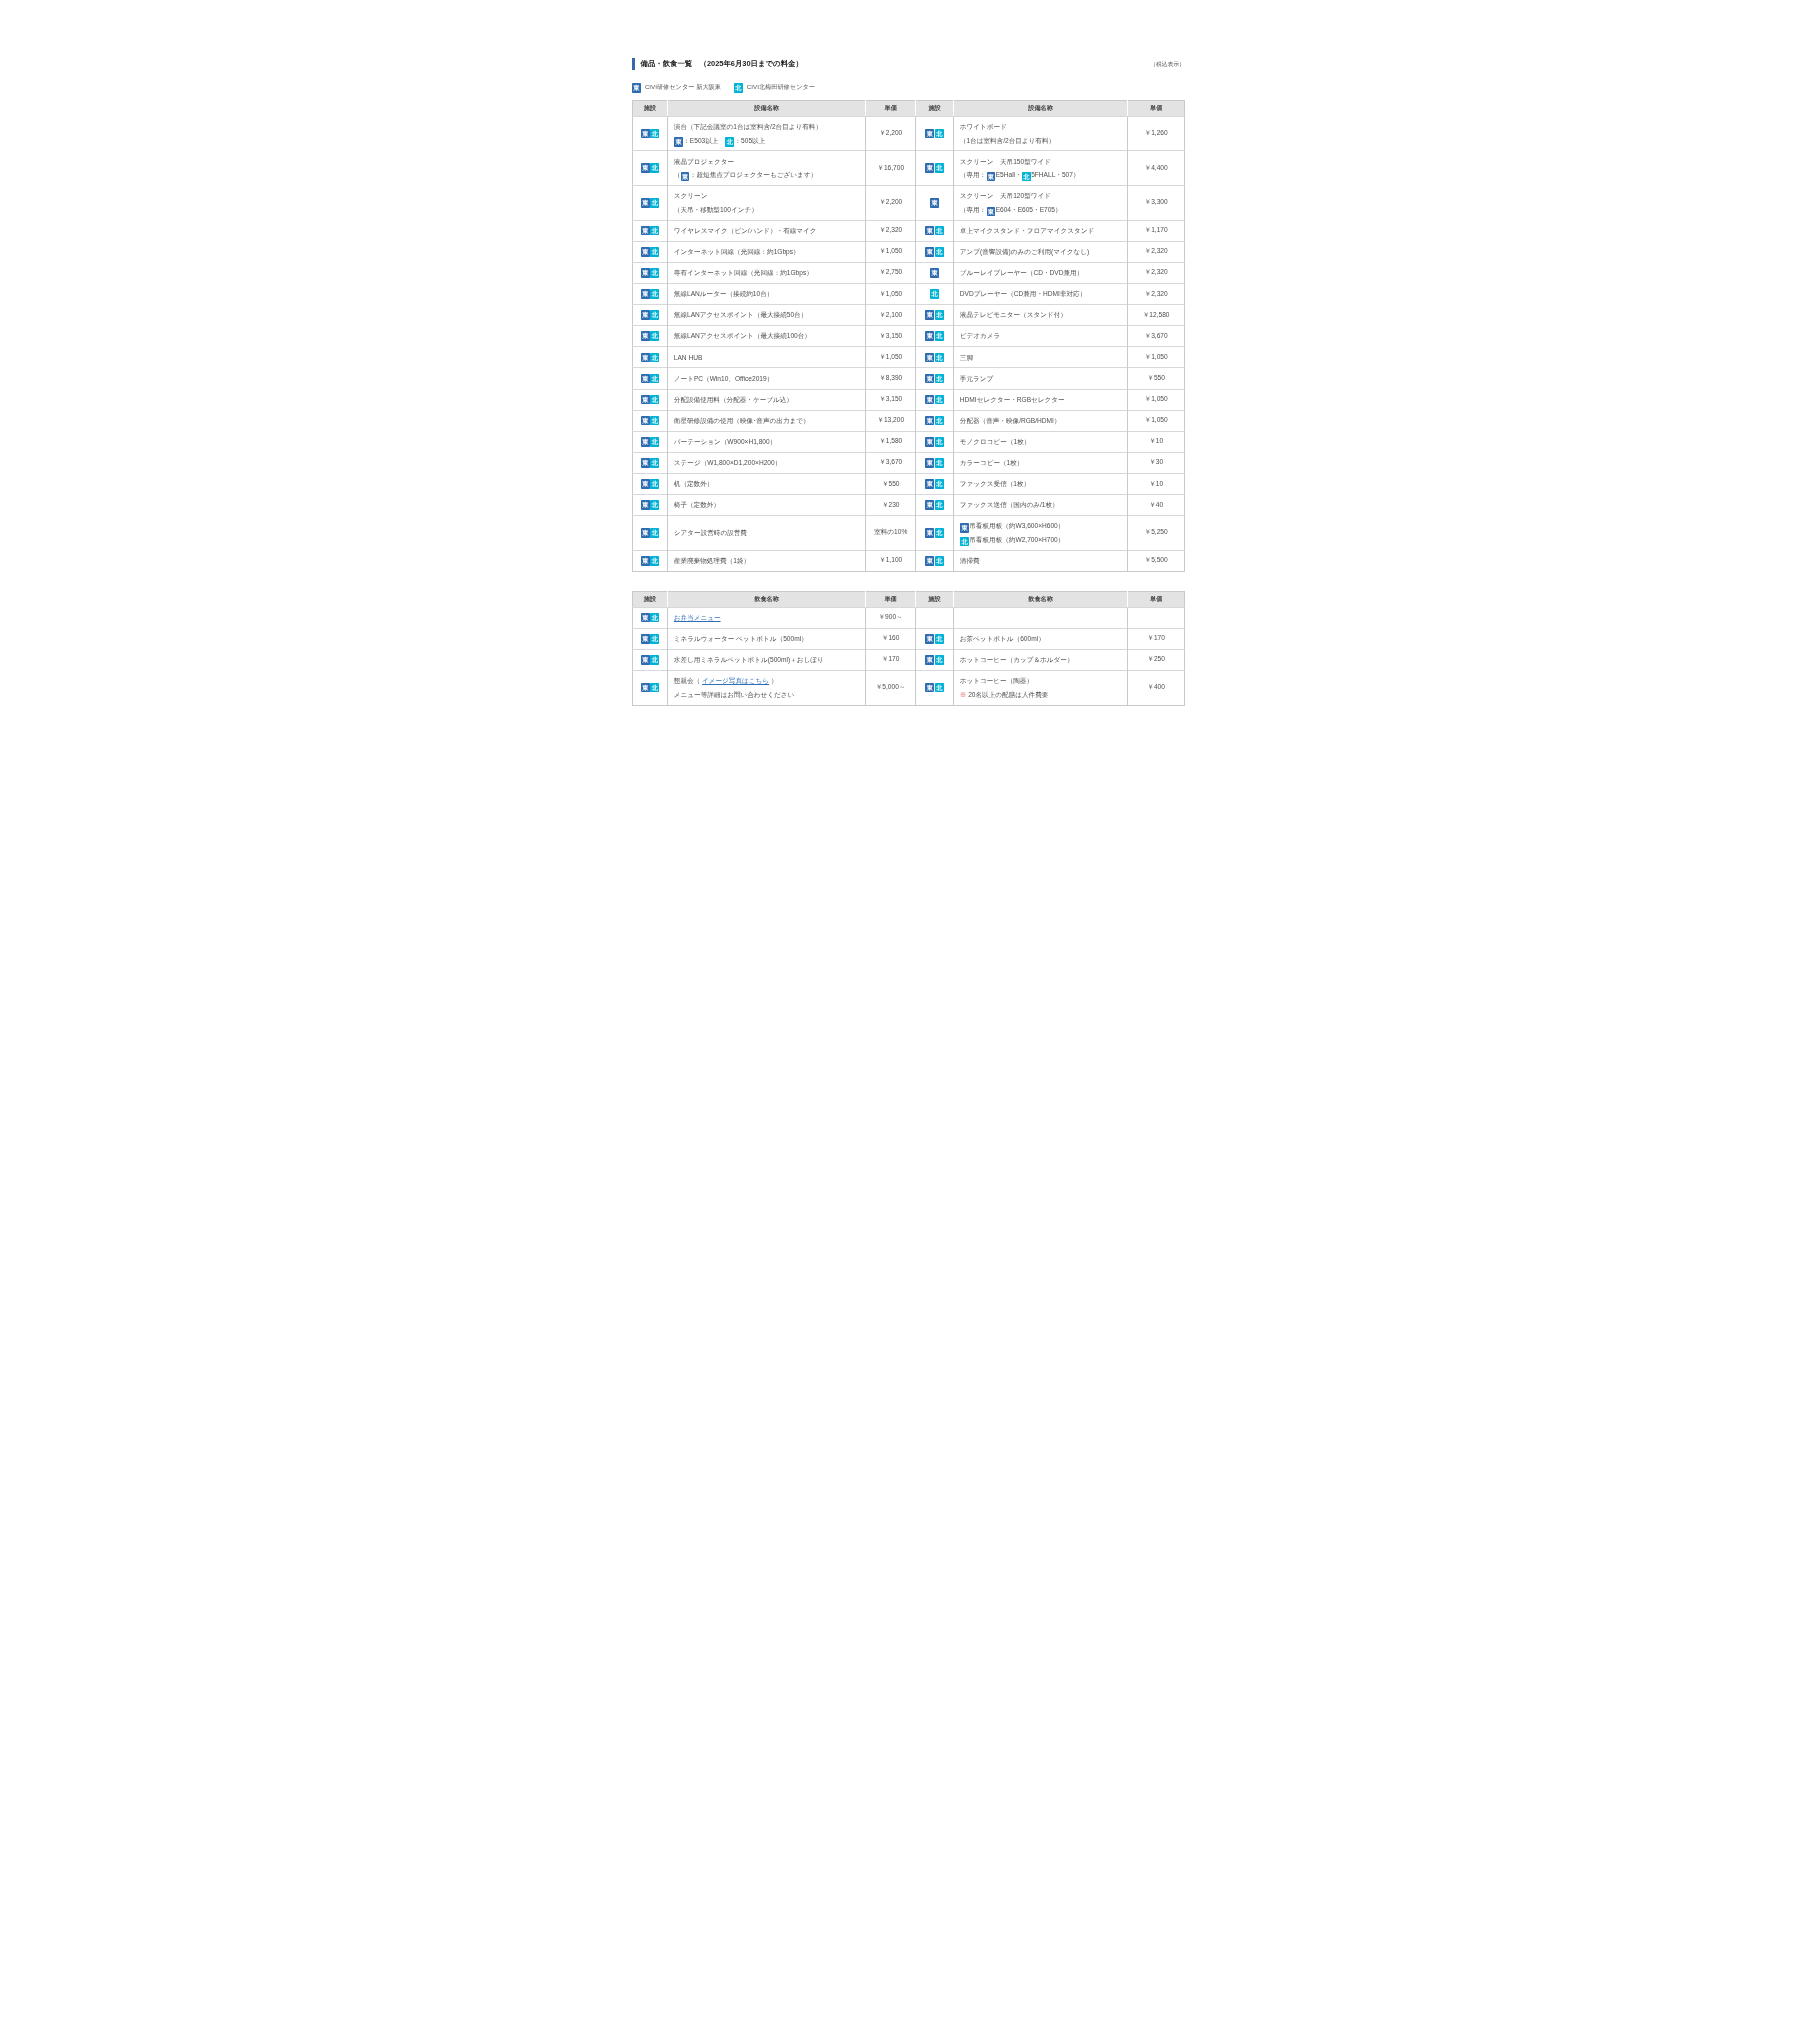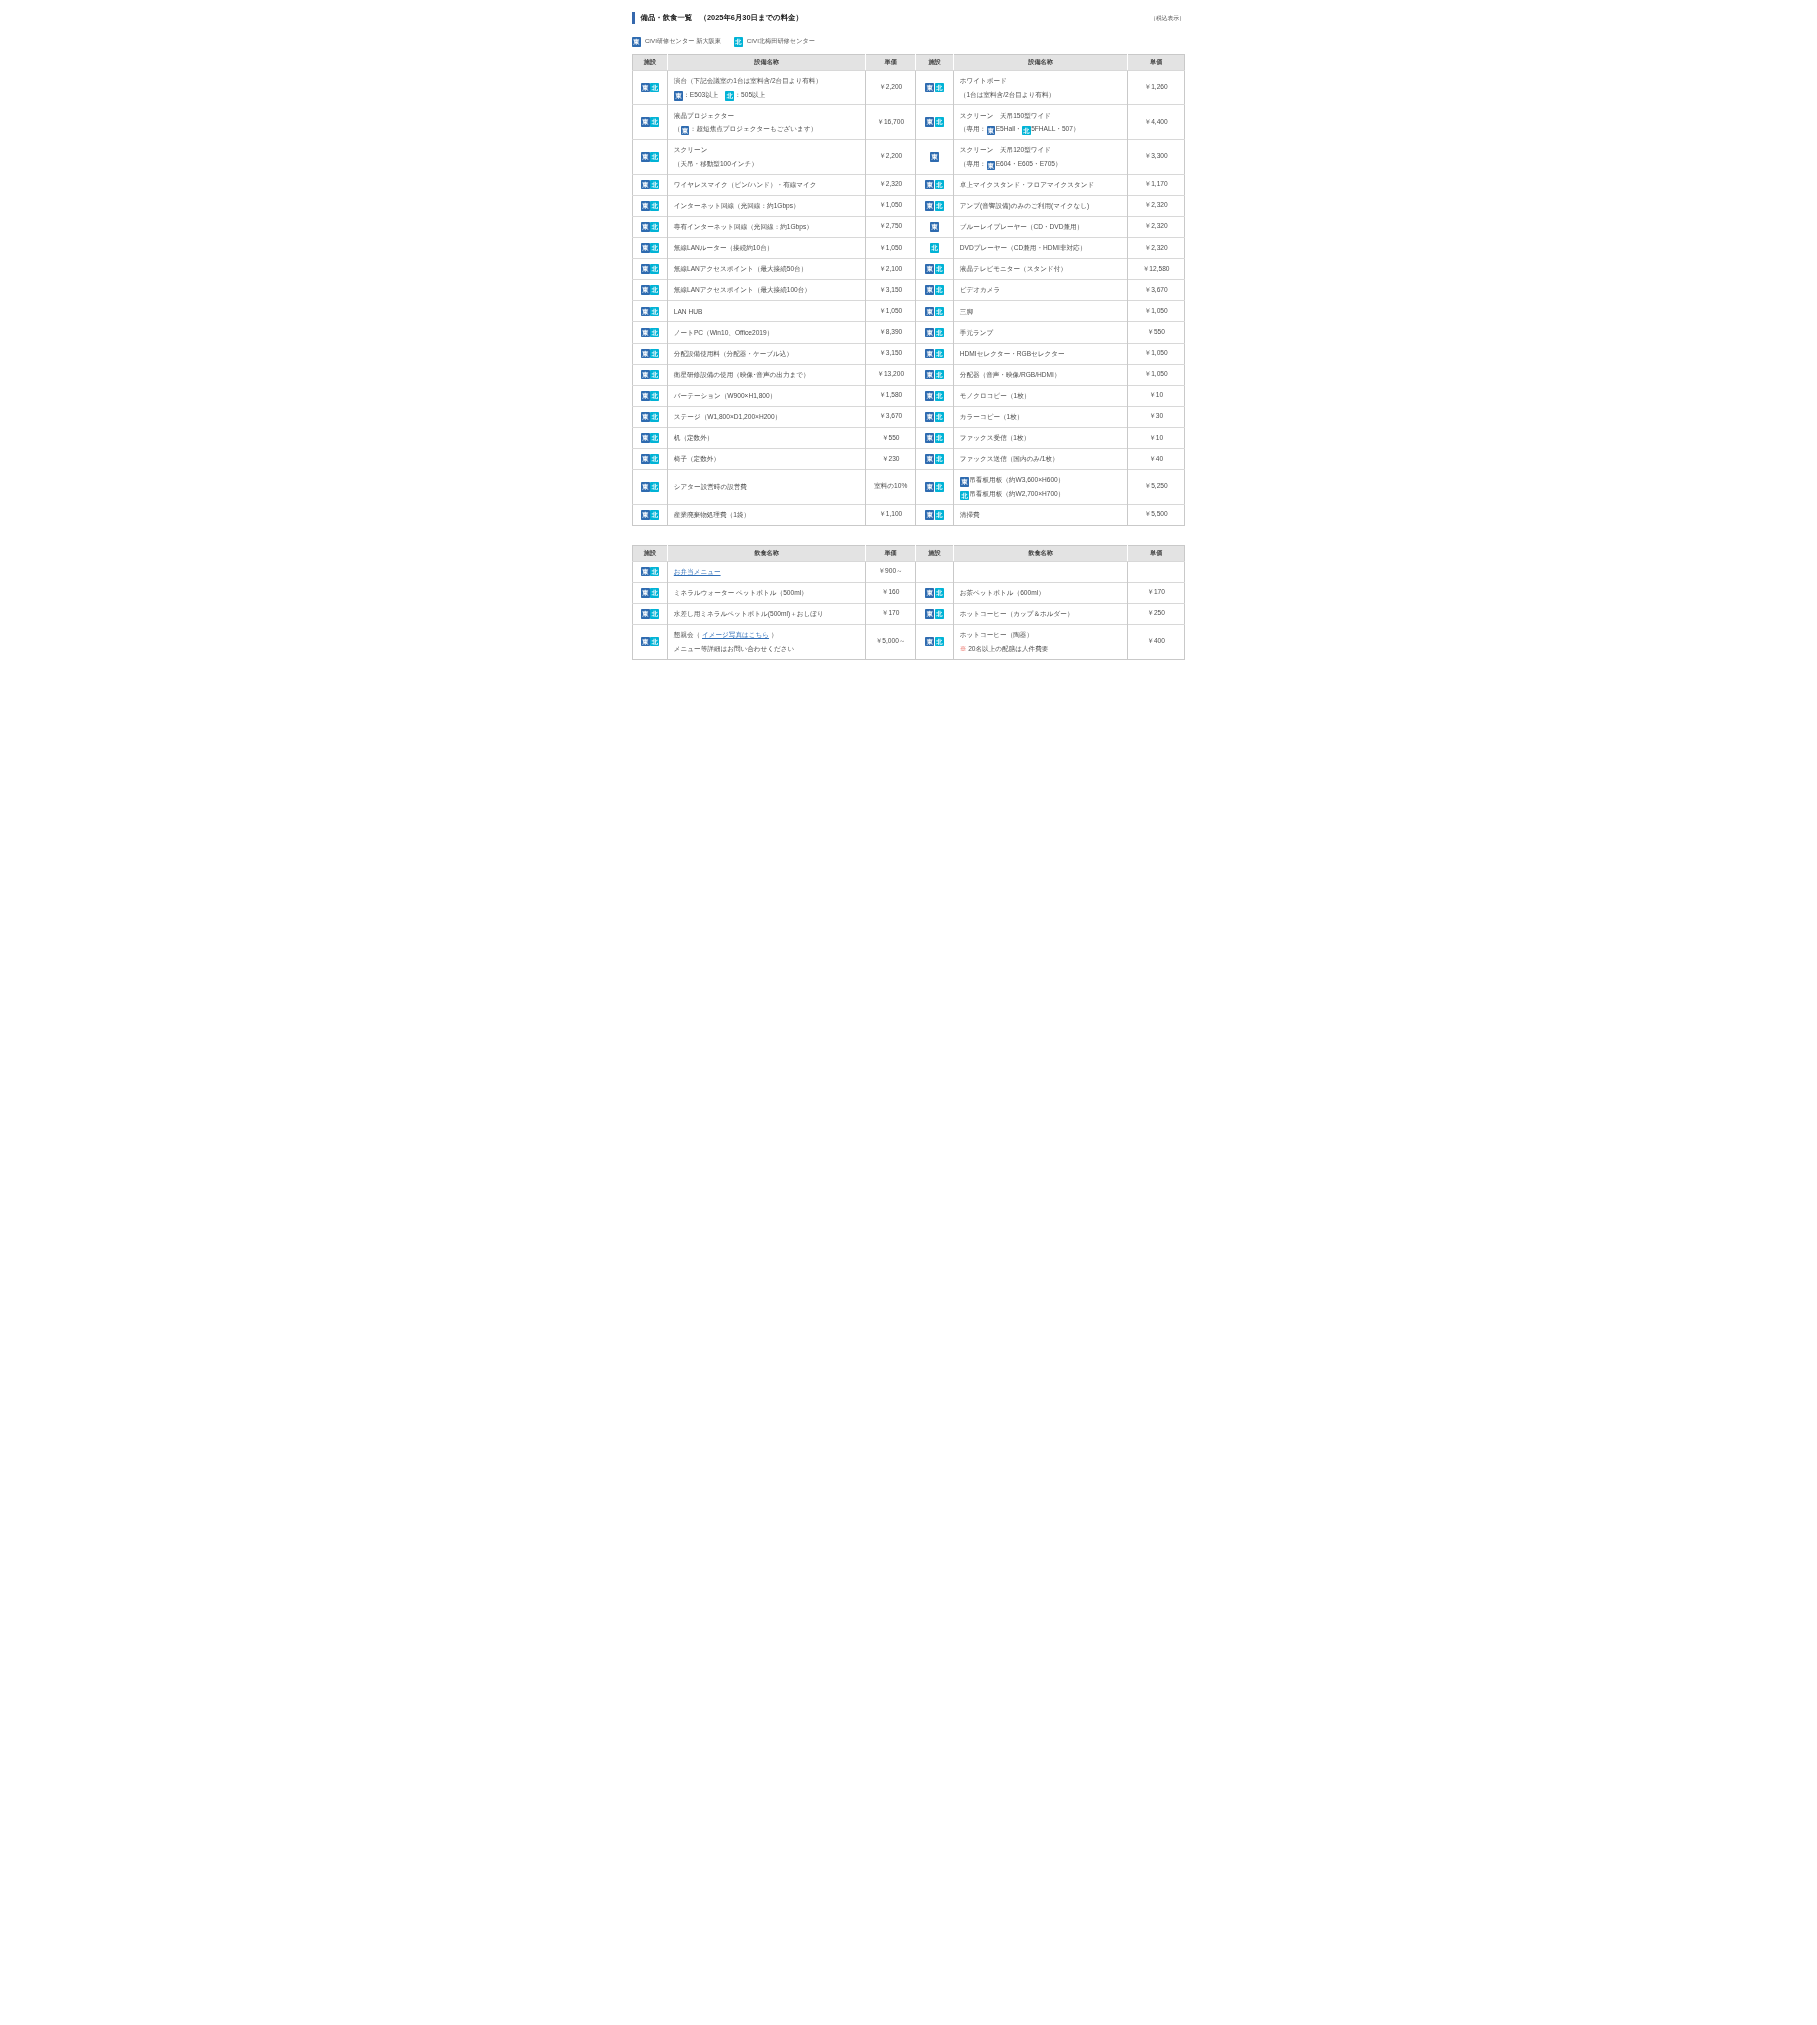--- a/index.html
+++ b/index.html
@@ -4,21 +4,21 @@
 <style>
   :root{
     --east:#2e6bb0; --north:#00b3d6; --bar:#3568ad; --link:#2f6eb8; --red:#e23b2e;
     --txt:#4d4d4d; --hdr-bg:#e3e3e3; --vline:#c9c9c9; --hline:#d8d8d8;
   }
   *{box-sizing:border-box; margin:0; padding:0;}
   body{
     background:#fff; width:580px; margin:0 auto;
     font-family:"Liberation Sans", sans-serif; color:var(--txt);
   }
-  .page{padding:11.6px 13.6px 20px;}
+  .page{padding:11.6px 13.6px 20px;margin-top:46px;}
   .title-row{display:flex; justify-content:space-between; align-items:flex-end;}
   .page-title{
     border-left:3.3px solid var(--bar); padding-left:5.4px;
     font-size:7.4px; font-weight:bold; color:#1c1c1c; line-height:12.4px;
   }
   .tax-note{font-size:5.8px; color:#595959; padding-bottom:0.8px;}
   .legend{margin-top:13.2px; display:flex; align-items:center; gap:4.1px; font-size:6.2px; color:#555;}
   .legend .lbl{margin-right:9px;}
   .bdg{
     display:inline-block; width:8.7px; height:9.5px; line-height:9.5px;

